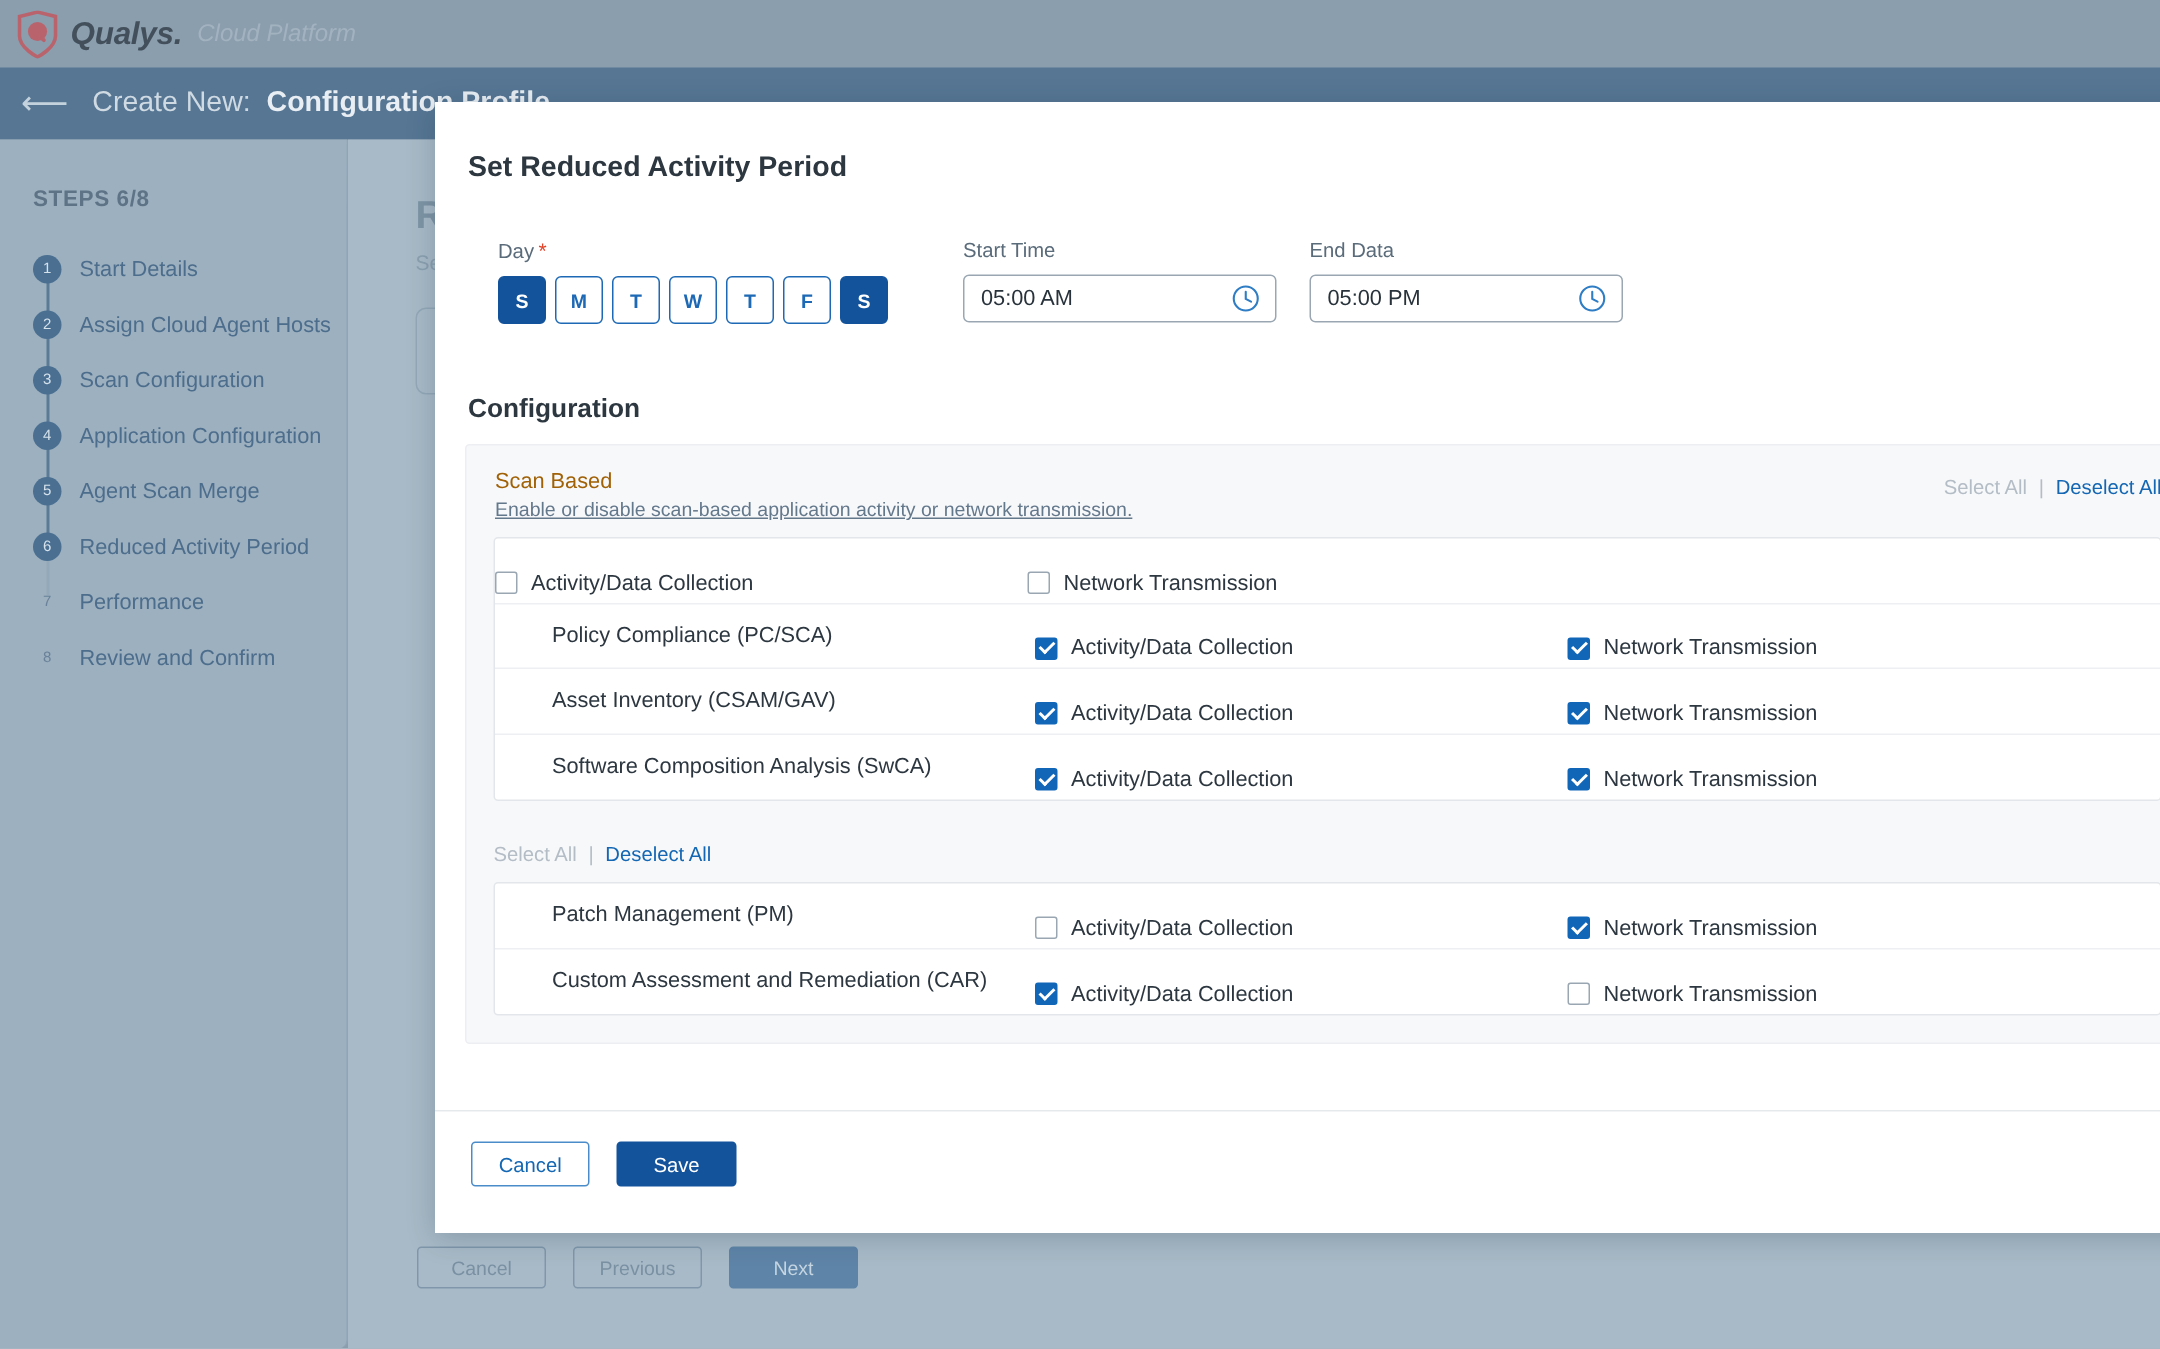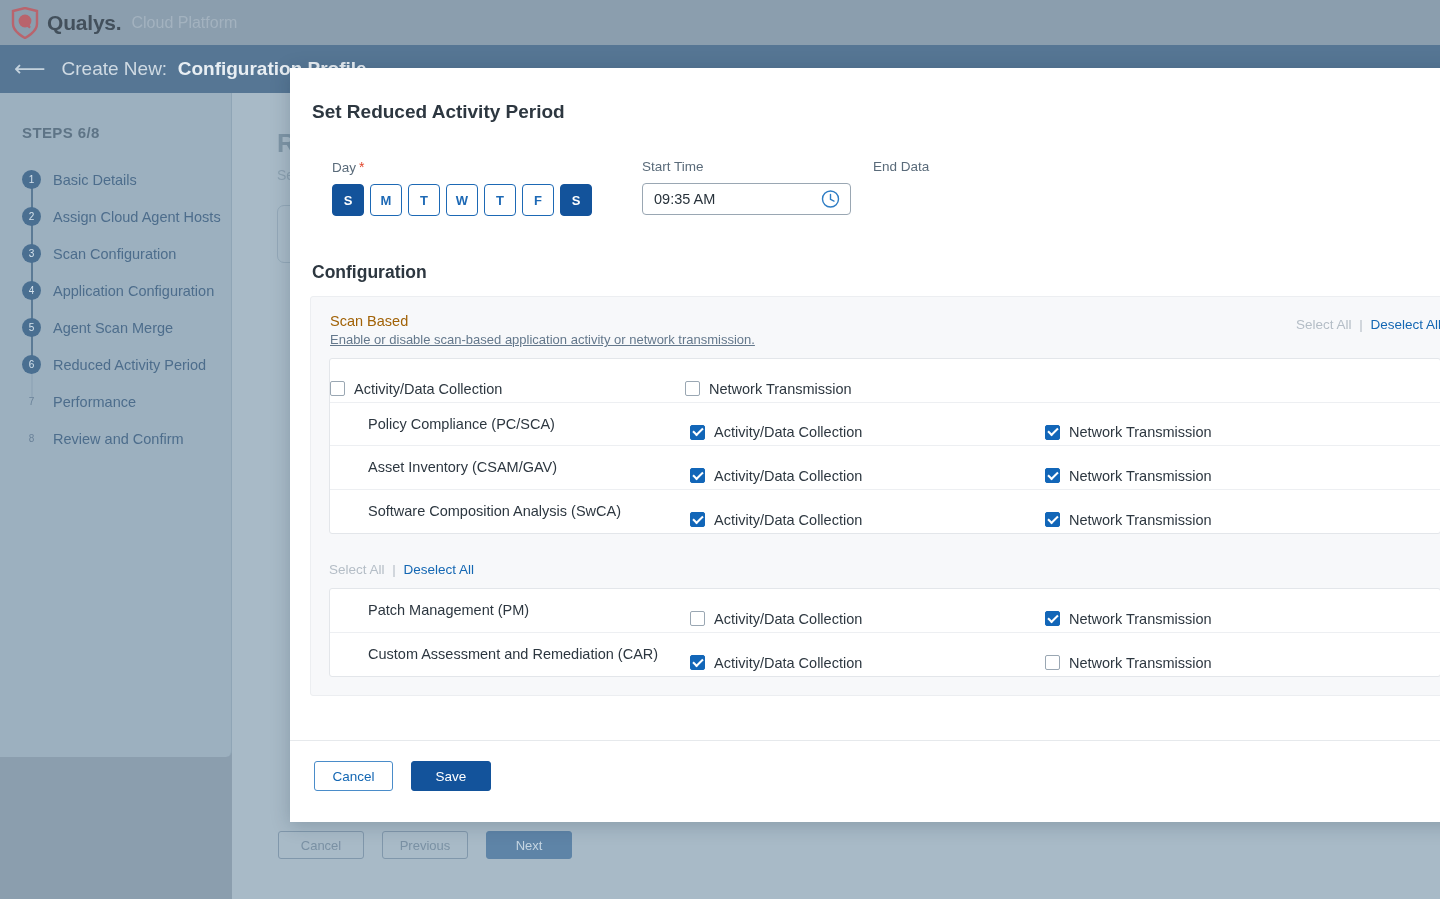--- a/index.html
+++ b/index.html
@@ -10,40 +10,40 @@
     background: #8b9eae;
   }
   #screen { position: relative; width: 1440px; height: 899px; }
 
   
   #bg-page { position: absolute; inset: 0; }
 
   .top-bar {
     position: absolute; left: 0; top: 0; width: 1440px; height: 45px;
     background: #8b9eae;
-    display: flex; align-items: center; padding-left: 10px;
+    display: flex; align-items: center; padding-left: 10px; font-style: italic;
   }
   .logo-wrap { display: flex; align-items: center; gap: 7px; }
   .logo-mark { width: 30px; height: 32px; }
   .logo-text {
     font-size: 21px; font-weight: bold; color: #43505c; letter-spacing: -0.2px;
   }
   .logo-sub { font-size: 16px; color: #a3b2bf; margin-left: 3px; }
 
   .sub-bar {
     position: absolute; left: 0; top: 45px; width: 1440px; height: 48px;
     background: #567694;
     display: flex; align-items: center; padding-left: 14px; gap: 16px;
   }
   .back-arrow { color: #c4d2dd; font-size: 22px; line-height: 1; }
   .sub-bar-title { font-size: 19px; color: #cfdae3; }
   .sub-bar-title b { color: #e8eef3; }
 
   .left-rail {
-    position: absolute; left: 0; top: 93px; width: 232px; height: 664px;
+    position: absolute; left: 0; top: 93px; width: 232px; height: 806px;
     background: #9cb0bf;
     border-right: 1px solid #8fa5b6;
     border-bottom-right-radius: 6px;
   }
   .steps-label {
     margin: 31px 0 0 22px; font-size: 15px; color: #5e7486;
     font-weight: bold; letter-spacing: .4px;
   }
   .step-list { margin-top: 20px; position: relative; }
   .step-line {
@@ -231,21 +231,21 @@
     </div>
 
     <div class="left-rail">
       <div class="steps-label">STEPS 6/8</div>
       <div class="step-list">
         <div class="step-line"></div>
         <div class="step-line-faded"></div>
 
         <div class="step-row">
           <span class="step-num">1</span>
-          <span class="step-label">Basic Details</span>
+          <span class="step-label">Start Details</span>
         </div>
         <div class="step-row">
           <span class="step-num">2</span>
           <span class="step-label">Assign Cloud Agent Hosts</span>
         </div>
         <div class="step-row">
           <span class="step-num">3</span>
           <span class="step-label">Scan Configuration</span>
         </div>
         <div class="step-row">
@@ -303,32 +303,41 @@
             <div class="day-btn">W</div>
             <div class="day-btn">T</div>
             <div class="day-btn">F</div>
             <div class="day-btn on">S</div>
           </div>
         </div>
 
         <div class="time-col">
           <span class="field-label">Start Time</span>
           <div class="time-input">
-            <span>09:35 AM</span>
+            <span>05:00 AM</span>
             <span class="clock-icon">
               <svg width="19" height="19" viewBox="0 0 19 19">
                 <circle cx="9.5" cy="9.5" r="8" fill="none" stroke="#2f7dc4" stroke-width="1.4"></circle>
                 <path d="M9.5 5 L9.5 9.8 L13 11.6" fill="none" stroke="#2f7dc4" stroke-width="1.4" stroke-linecap="round"></path>
               </svg>
             </span>
           </div>
         </div>
 
         <div class="time-col second">
           <span class="field-label">End Data</span>
+          <div class="time-input">
+            <span>05:00 PM</span>
+            <span class="clock-icon">
+              <svg width="19" height="19" viewBox="0 0 19 19">
+                <circle cx="9.5" cy="9.5" r="8" fill="none" stroke="#2f7dc4" stroke-width="1.4"></circle>
+                <path d="M9.5 5 L9.5 9.8 L13 11.6" fill="none" stroke="#2f7dc4" stroke-width="1.4" stroke-linecap="round"></path>
+              </svg>
+            </span>
+          </div>
         </div>
       </div>
 
       <div class="config-title">Configuration</div>
 
       <div class="config-panel">
 
         <div>
           <div class="sub-head">
             <div class="sub-head-left">

